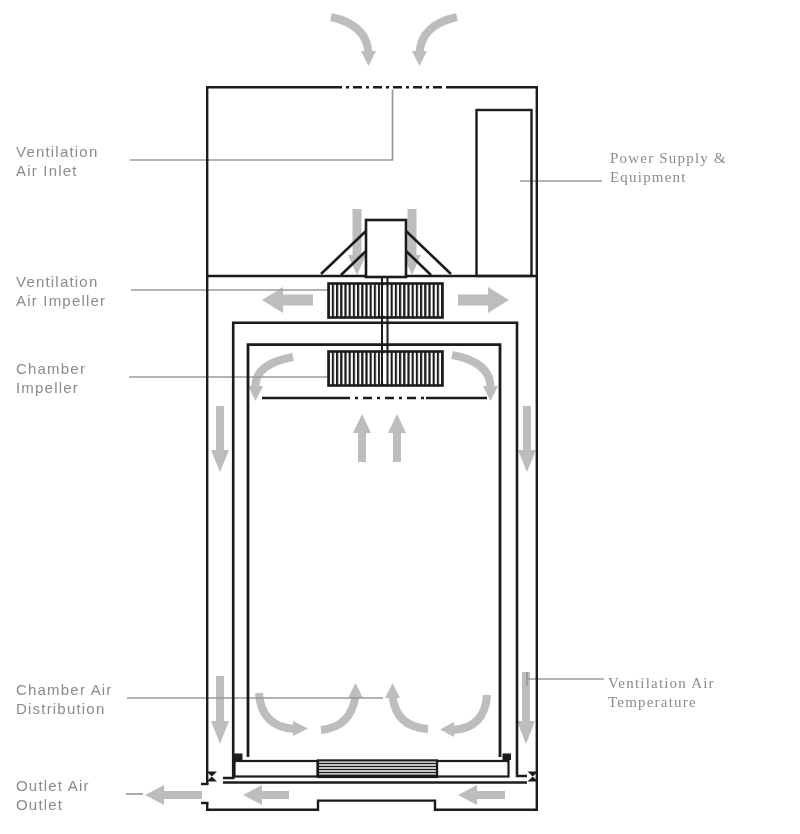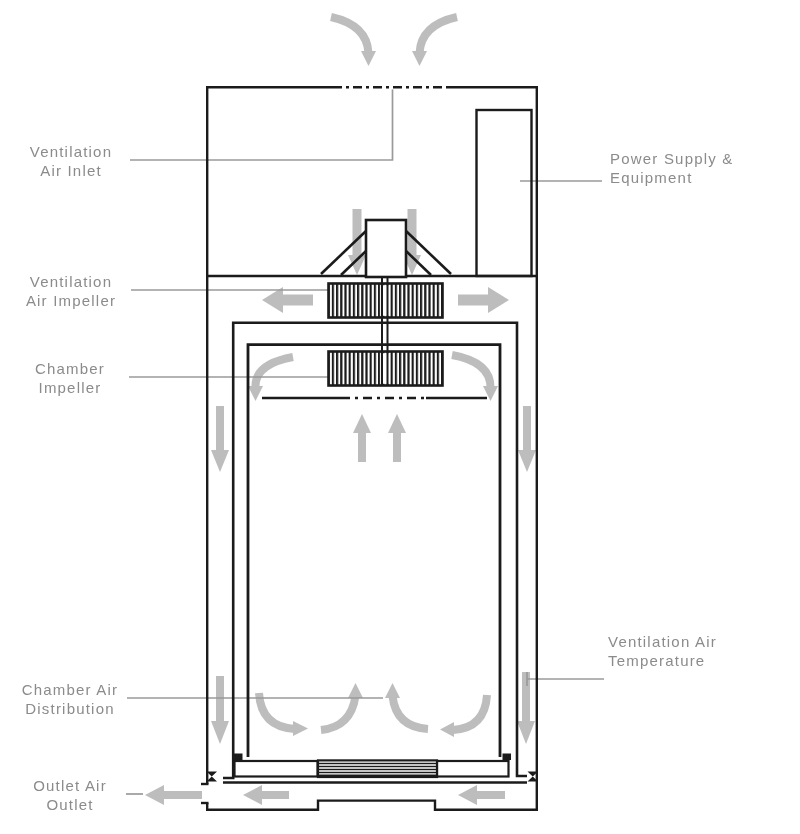--- a/index.html
+++ b/index.html
@@ -1,22 +1,22 @@
 <!DOCTYPE html>
 <html><head>
 <meta charset="utf-8">
 <style>
   html,body{margin:0;padding:0;background:#ffffff;}
   .stage{position:relative;width:800px;height:834px;background:#ffffff;overflow:hidden;
          font-family:"Liberation Sans",sans-serif;}
   .stage svg{position:absolute;left:0;top:0;}
   .label{position:absolute;color:#8b8b8b;font-size:15px;line-height:19px;letter-spacing:1.2px;
          white-space:nowrap;}
-  .label.ra{text-align:center;left:8px;}
-  .label.la{text-align:left;}
+  .label.ra{text-align:left;left:16px;}
+  .label.la{text-align:left;font-family:Liberation Serif, serif;}
 </style>
 </head>
 <body>
 
 <div class="stage">
 
 <svg width="800" height="834" viewBox="0 0 800 834">
   <defs>
     <pattern id="vhatch" width="4.2" height="10" patternUnits="userSpaceOnUse">
       <rect width="4.2" height="10" fill="#ffffff"></rect>
@@ -218,18 +218,18 @@
 <div class="label ra" style="top:776px;width:124px">
   <div>Outlet Air</div>
   <div>Outlet</div>
 </div>
 
 <div class="label la" style="left:610px;top:149px">
   <div>Power Supply &amp;</div>
   <div>Equipment</div>
 </div>
 
-<div class="label la" style="left:608px;top:632px">
+<div class="label la" style="left:608px;top:674px">
   <div>Ventilation Air</div>
   <div>Temperature</div>
 </div>
 
 </div>
 
 </body></html>

